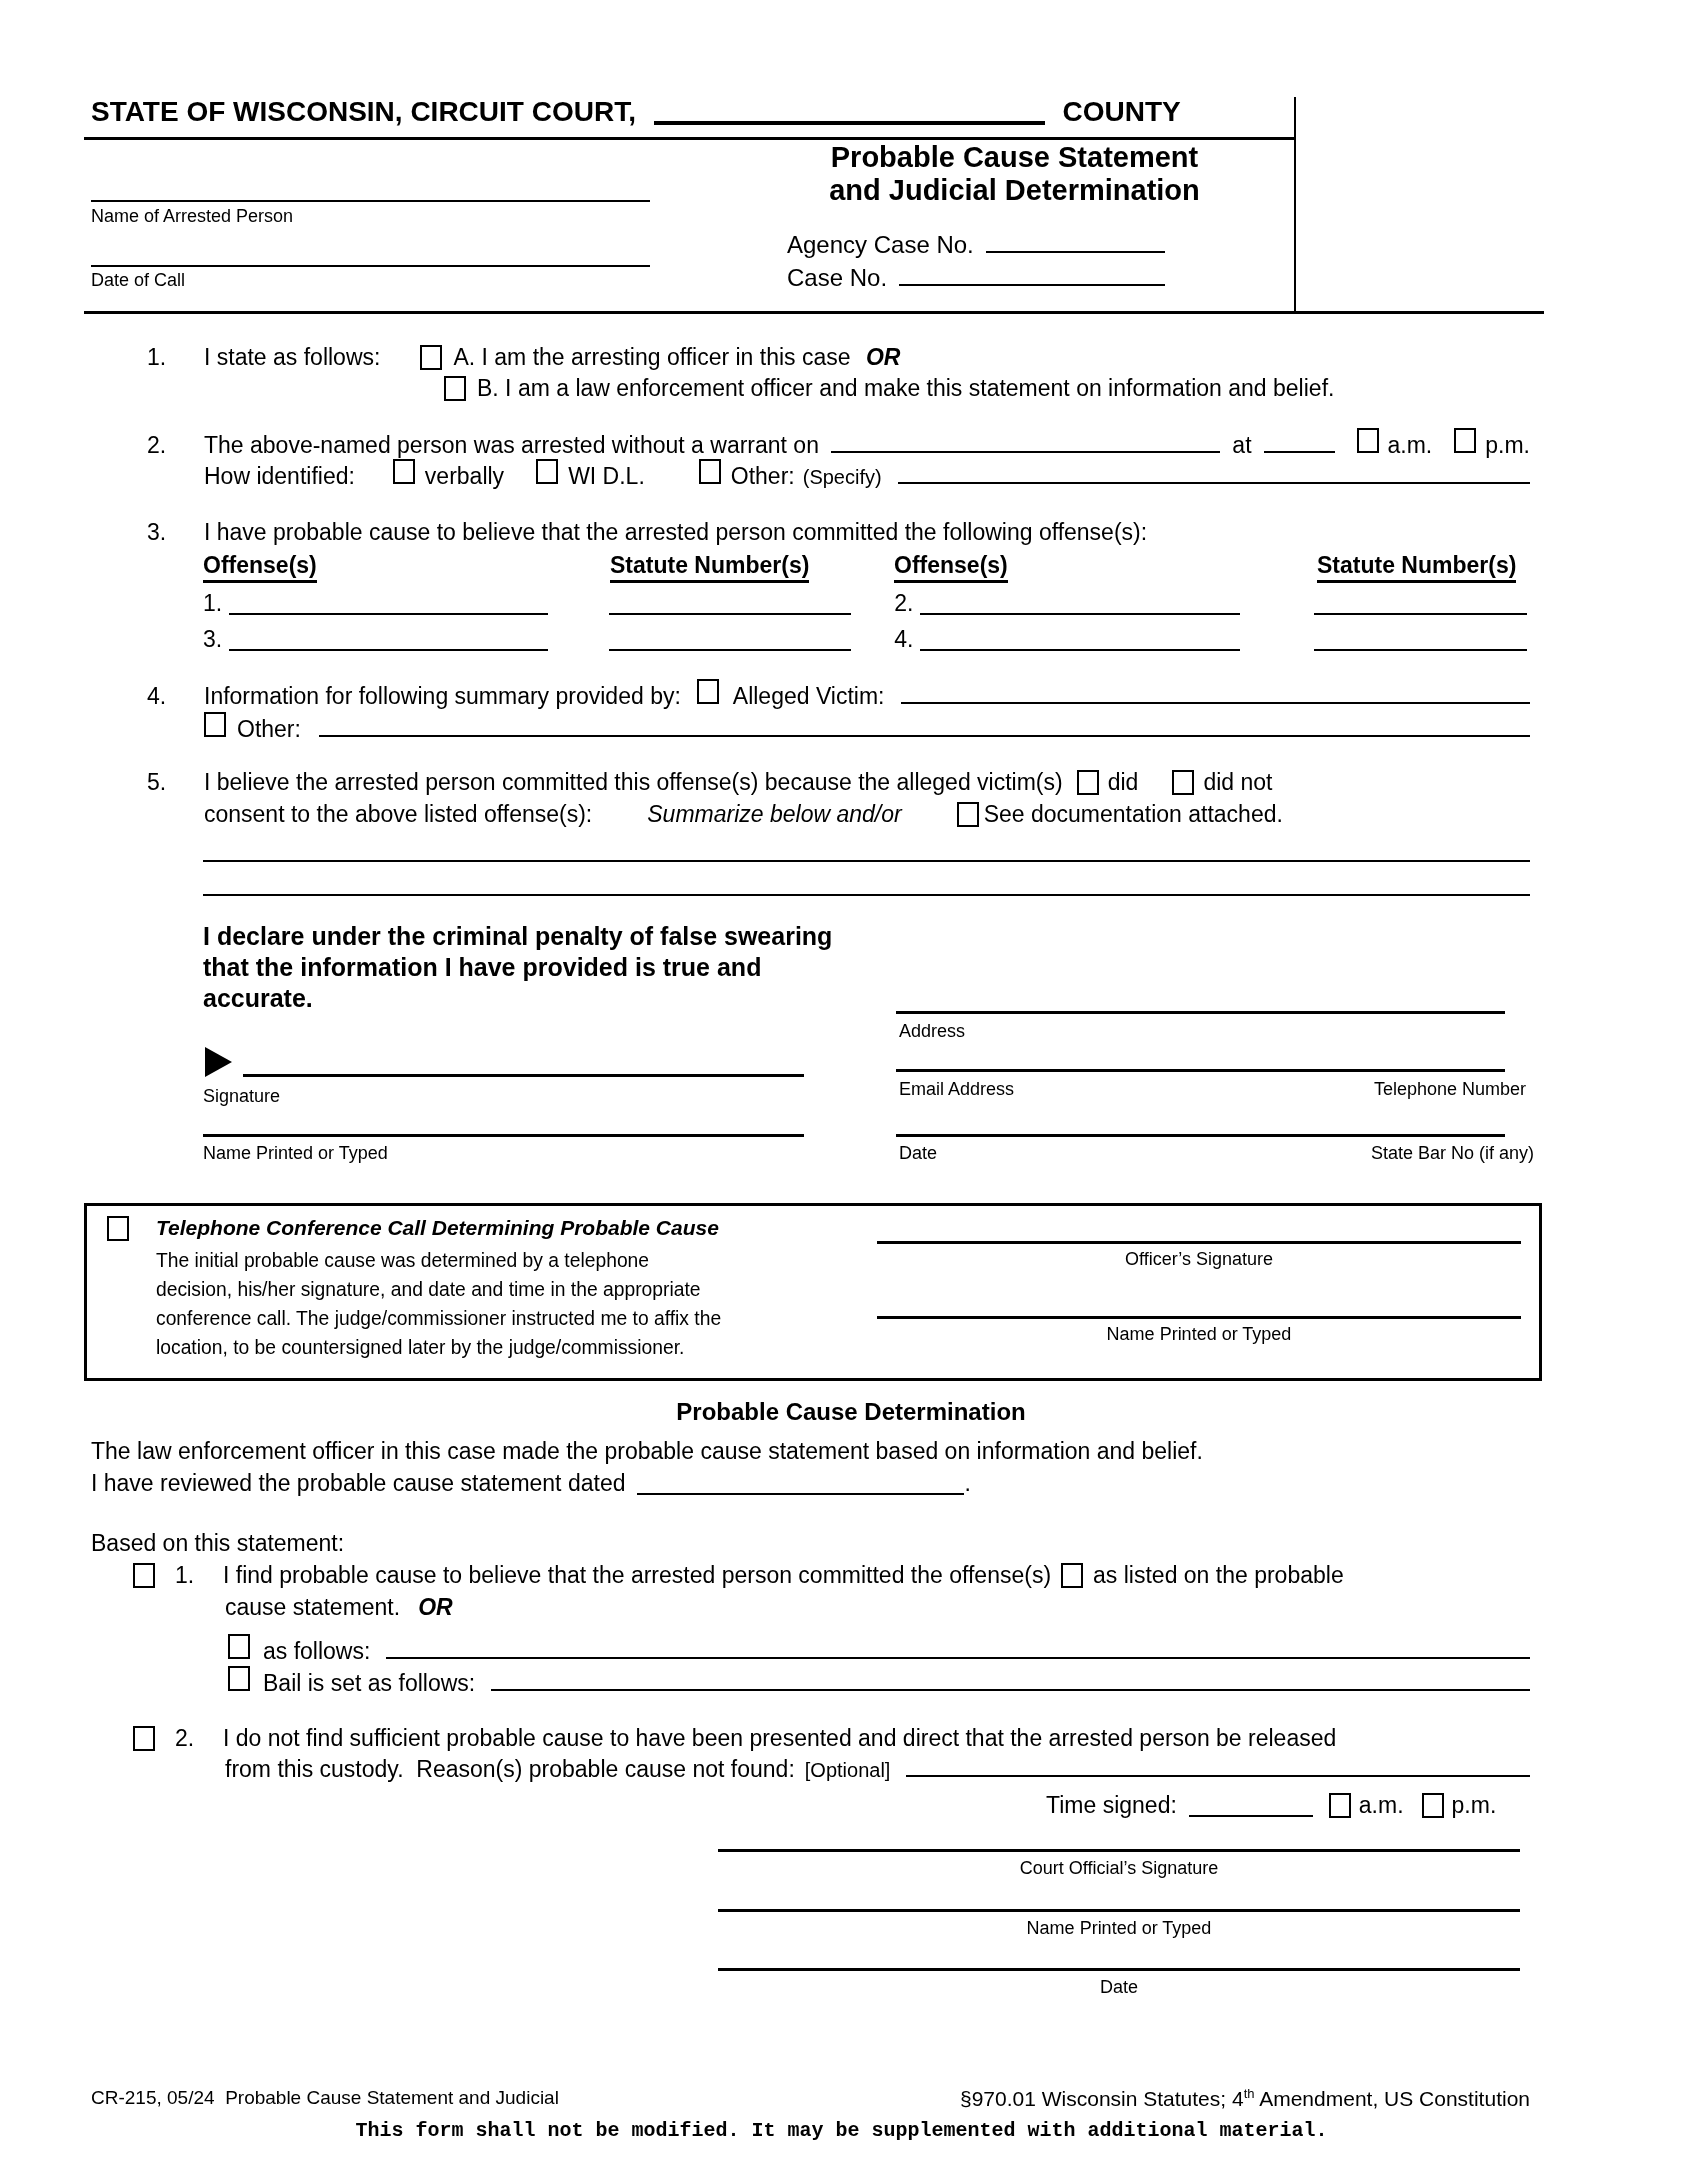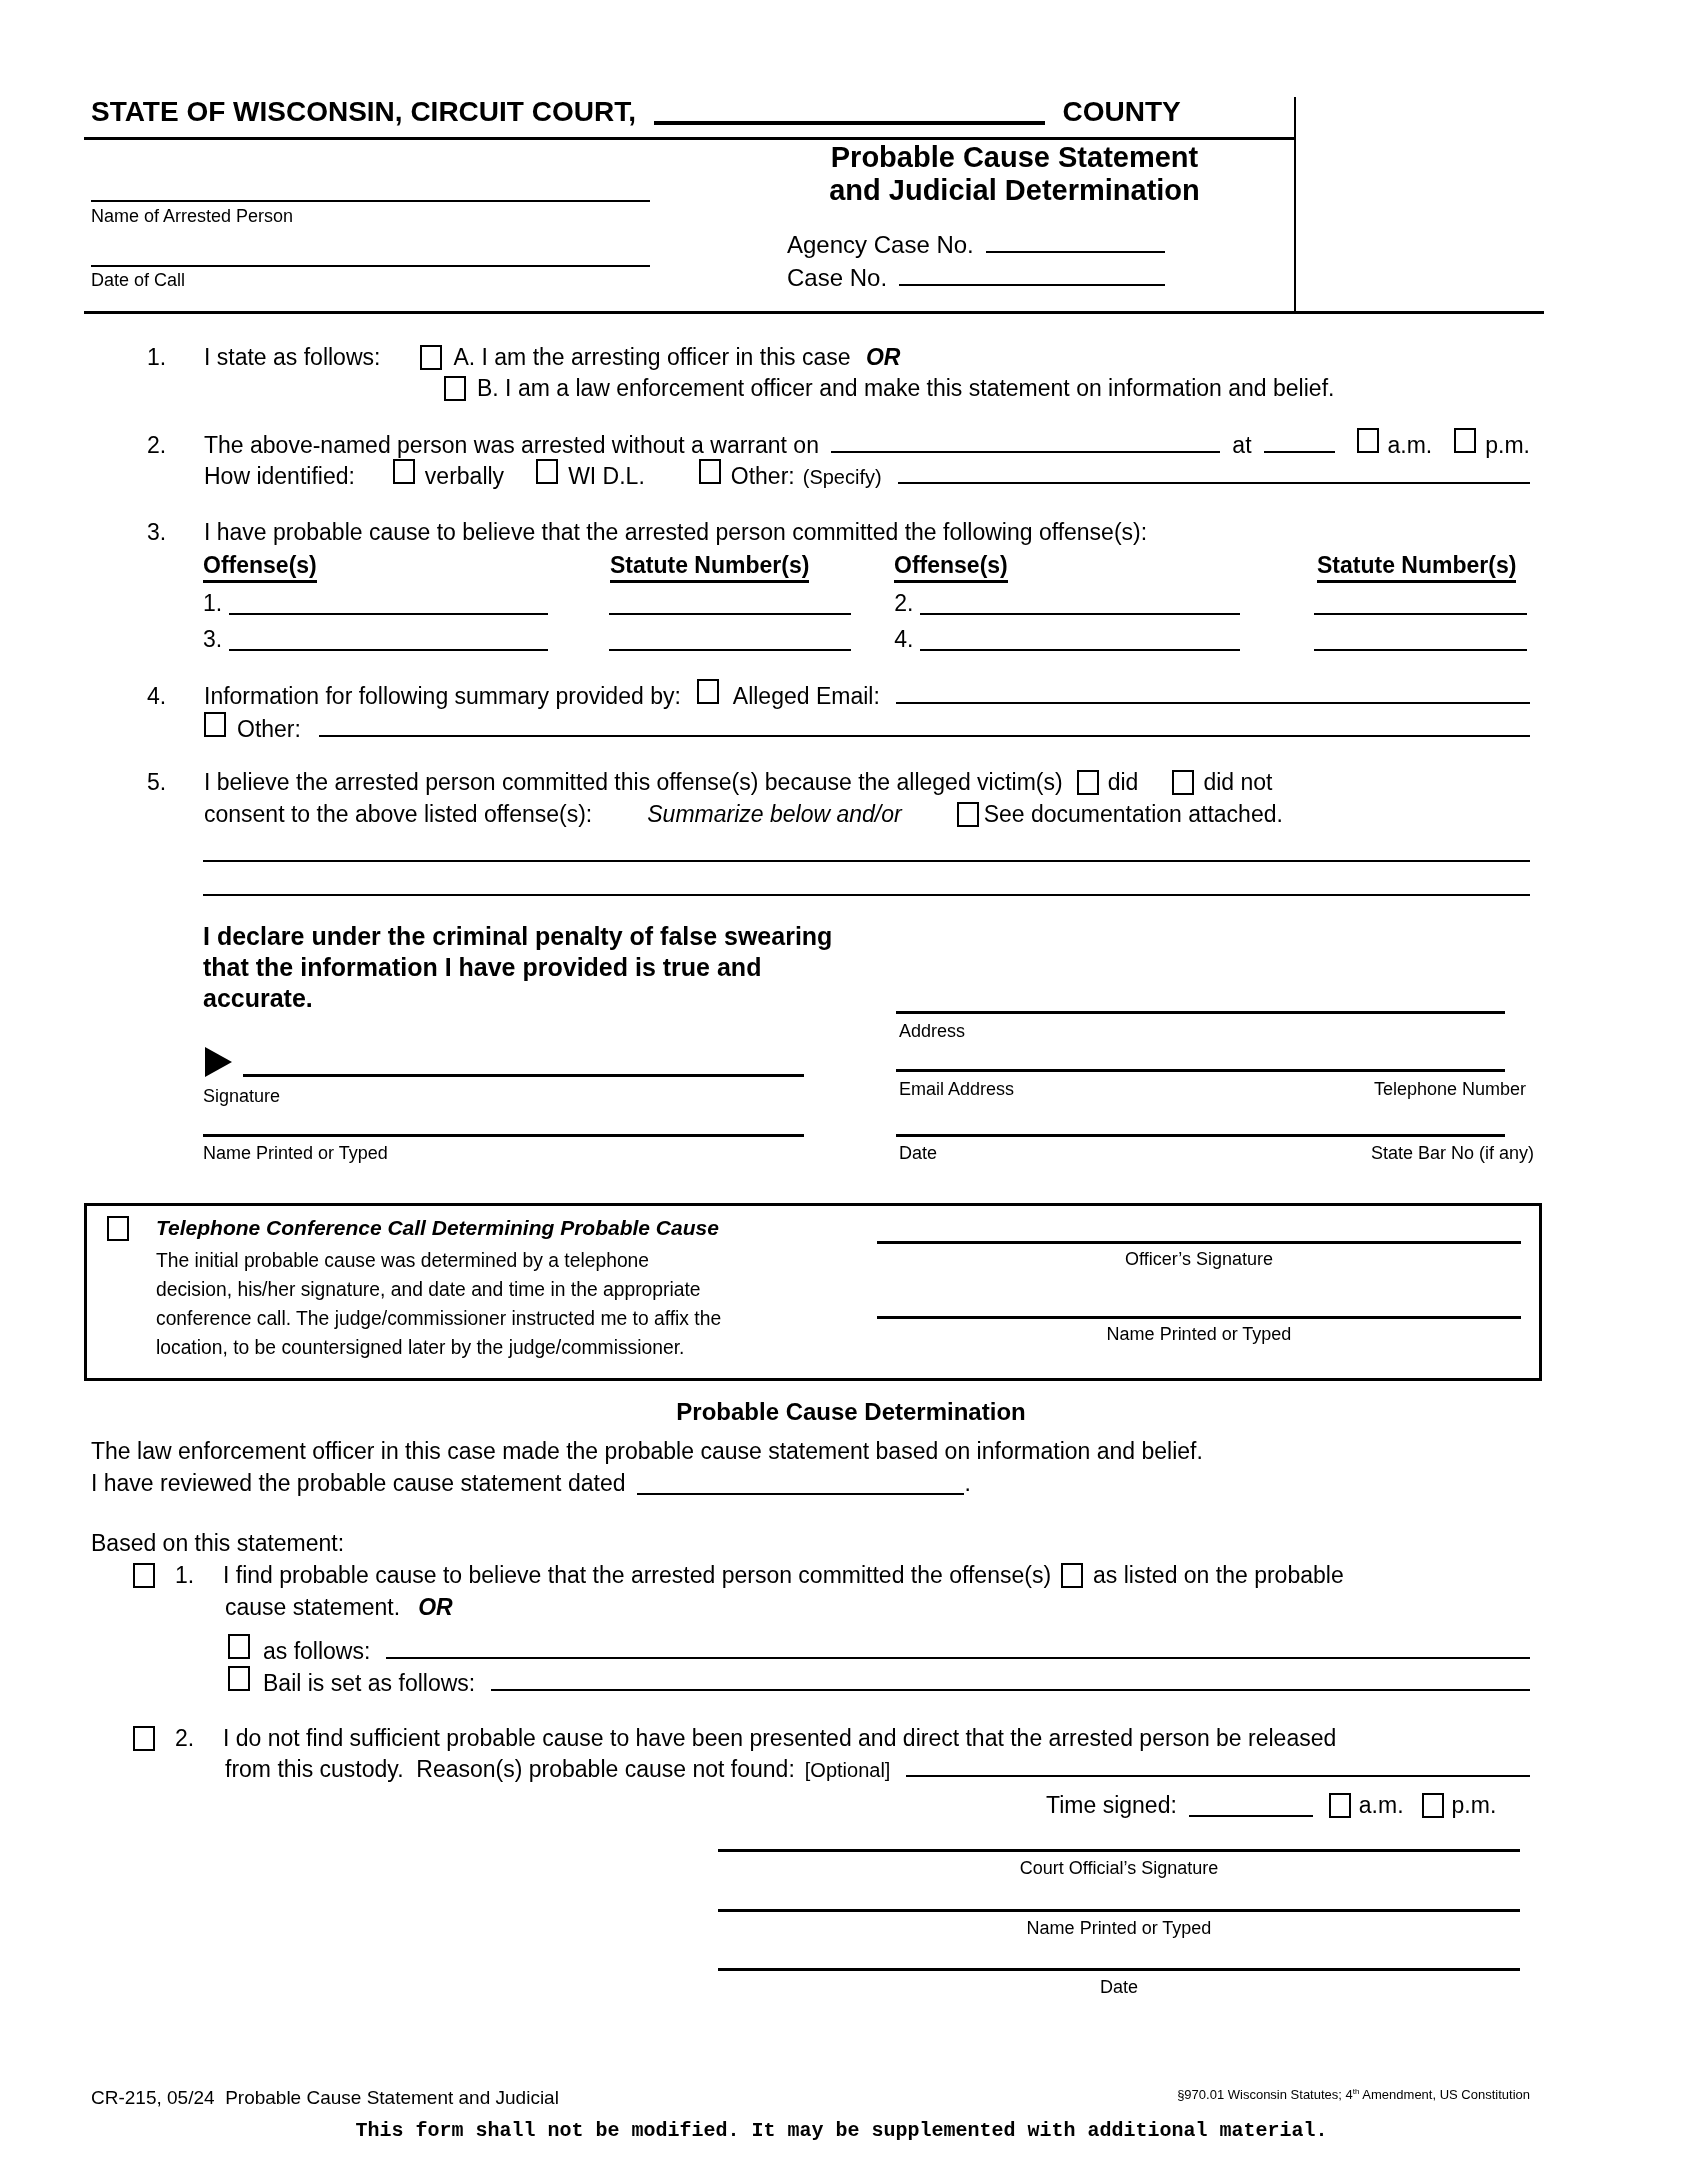--- a/index.html
+++ b/index.html
@@ -117,21 +117,21 @@
     <span>1.</span><span class="ul" style="width:319px; margin-left:7px;"></span><span class="ul" style="width:242px; margin-left:61px;"></span><span style="margin-left:43px;">2.</span><span class="ul" style="width:320px; margin-left:7px;"></span><span class="ul" style="width:213px; margin-left:74px;"></span>
   </div>
   <div class="abs t nw" style="left:203px; top:624px;">
     <span>3.</span><span class="ul" style="width:319px; margin-left:7px;"></span><span class="ul" style="width:242px; margin-left:61px;"></span><span style="margin-left:43px;">4.</span><span class="ul" style="width:320px; margin-left:7px;"></span><span class="ul" style="width:213px; margin-left:74px;"></span>
   </div>
 
   <div class="line t nw" style="left:147px; top:679px; width:1383px;">
     <span class="num">4.</span>
     <span>Information for following summary provided by:</span>
     <span class="cb" style="margin-left:16px;"></span>
-    <span style="margin-left:14px;">Alleged Email:</span>
+    <span style="margin-left:14px;">Alleged Victim:</span>
     <div class="fill" style="margin-left:16px;"></div>
   </div>
   <div class="line t nw" style="left:204px; top:712px; width:1326px;">
     <span class="cb"></span>
     <span style="margin-left:11px;">Other:</span>
     <div class="fill" style="margin-left:18px;"></div>
   </div>
 
   <div class="abs t nw" style="left:147px; top:767px;">
     <span class="num">5.</span><span>I believe the arrested person committed this offense(s) because the alleged victim(s)</span><span class="cb" style="margin-left:14px;"></span><span style="margin-left:9px;">did</span><span class="cb" style="margin-left:34px;"></span><span style="margin-left:9px;">did not</span>
@@ -217,19 +217,19 @@
   </div>
 
   <div class="sigline" style="left:718px; top:1849px; width:802px;"></div>
   <div class="clabel" style="left:718px; top:1857px; width:802px;">Court Official’s Signature</div>
   <div class="sigline" style="left:718px; top:1909px; width:802px;"></div>
   <div class="clabel" style="left:718px; top:1917px; width:802px;">Name Printed or Typed</div>
   <div class="sigline" style="left:718px; top:1968px; width:802px;"></div>
   <div class="clabel" style="left:718px; top:1976px; width:802px;">Date</div>
 
   <div class="abs nw pre" style="left:91px; top:2087px; font-size:19px;">CR-215, 05/24  Probable Cause Statement and Judicial</div>
-  <div class="abs nw" style="right:153px; top:2087px; font-size:13px; text-align:right;">
+  <div class="abs nw" style="right:153px; top:2087px; font-size:21px; text-align:right;">
     <span>§970.01 Wisconsin Statutes; 4</span><sup>th</sup><span> Amendment, US Constitution</span>
   </div>
   <div class="abs b nw" style="left:119px; top:2119px; width:1445px; text-align:center; font-size:20px;font-family:Liberation Mono, monospace;">This form shall not be modified. It may be supplemented with additional material.</div>
 
 </div>
 
 
 </body></html>

